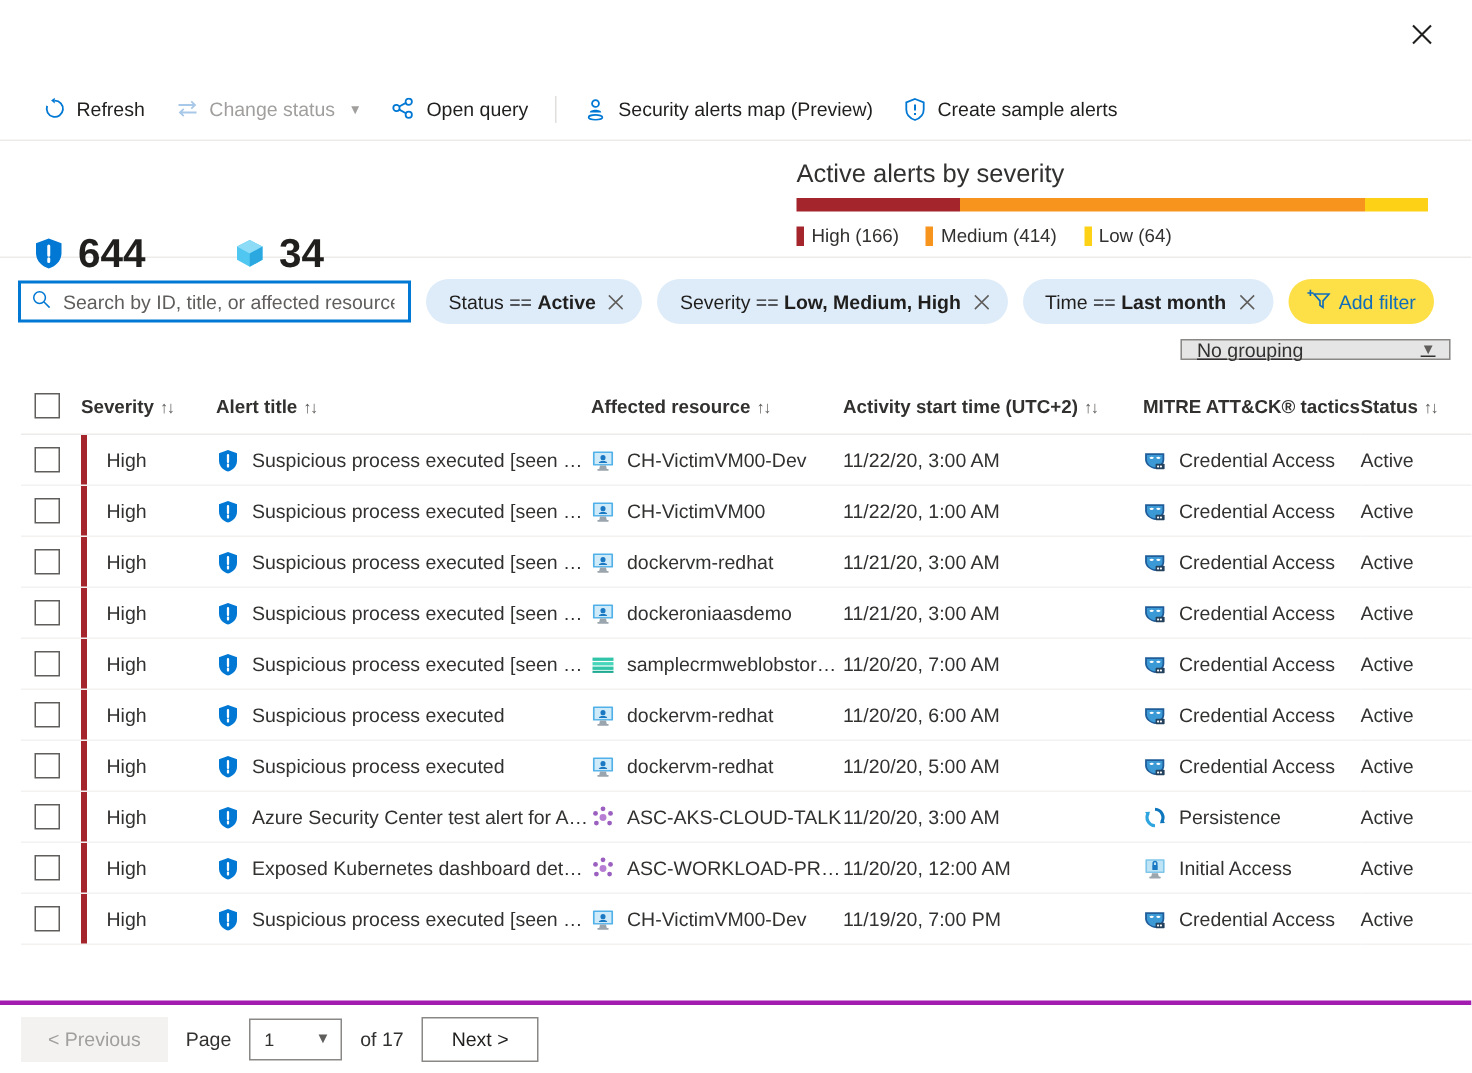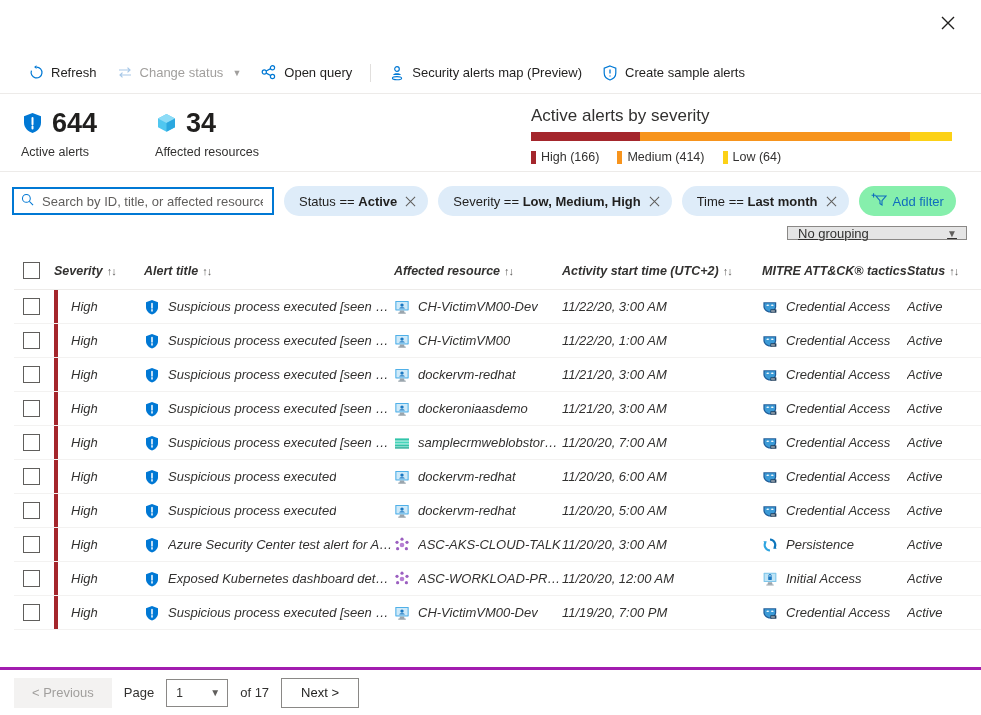--- a/index.html
+++ b/index.html
@@ -61,21 +61,21 @@
     width:1px; height:18px; background:#e1dfdd; margin: 0 8px;
   }
 
   
   .summary {
     display:flex; align-items:flex-start;
     padding: 12px 18px 14px 21px;
     border-bottom: 1px solid #edebe9;
     height: 78px;
   }
-  .kpi { margin-right: 58px; }
+  .kpi { margin-right: 58px; margin-top: 46px; }
   .kpi-top { display:flex; align-items:center; gap:9px; height:34px; }
   .kpi-num { font-size:27px; font-weight:600; color:#201f1e; line-height:1; }
   .kpi-label { font-size:12.5px; color:#323130; margin-top:5px; }
   .kpi-icon { width:22px; height:24px; display:flex; align-items:center; justify-content:center;}
 
   .sev-block { margin-left: auto; width: 432px; }
   .sev-title { font-size:17px; color:#323130; margin-bottom:6px; }
   .sev-bar { display:flex; height:9px; width:421px; }
   .sev-bar div { height:100%; }
   .sev-legend { display:flex; gap:18px; margin-top:9px; font-size:12.5px; color:#323130; }
@@ -108,34 +108,34 @@
   .pill {
     display:flex; align-items:center; gap:8px;
     height:30px; border-radius:15px;
     background:#deecf9;
     padding: 0 12px 0 15px;
     font-size:13px; color:#201f1e;
     cursor:pointer; white-space:nowrap;
   }
   .pill b { font-weight:700; }
   .pill .x { color:#605e5c; font-size:14px; line-height:1; display:flex; align-items:center; }
-  .pill.add { background:#86efac; color:#0f6cbd; gap:6px; padding-left:12px; }
+  .pill.add { background:#fde047; color:#0f6cbd; gap:6px; padding-left:12px; }
 
   
   .grouprow { display:flex; justify-content:flex-end; padding: 6px 14px 0 0; height:34px;}
   .select {
     width:180px; height:14px;
     border:1px solid #8a8886; background:#e5e5e5;
     display:flex; align-items:center; justify-content:space-between;
     padding:0 9px 0 10px; font-size:13px; color:#323130; cursor:pointer;text-decoration:underline;
   }
   .select .chev { color:#605e5c; font-size:10px; }
 
   
-  .tablewrap { padding: 0 14px 0 14px; font-style: italic; }
+  .tablewrap { padding: 0 14px 0 14px; }
   table { width:100%; border-collapse: collapse; table-layout: fixed; }
   thead th {
     text-align:left;
     font-size:12.5px; font-weight:600; color:#323130;
     padding: 8px 0 10px 0;
     border-bottom:1px solid #edebe9;
     white-space:nowrap;
     vertical-align: middle;
   }
   .sortic { color:#605e5c; font-weight:400; font-size:11px; margin-left:4px; letter-spacing:-1px; }

